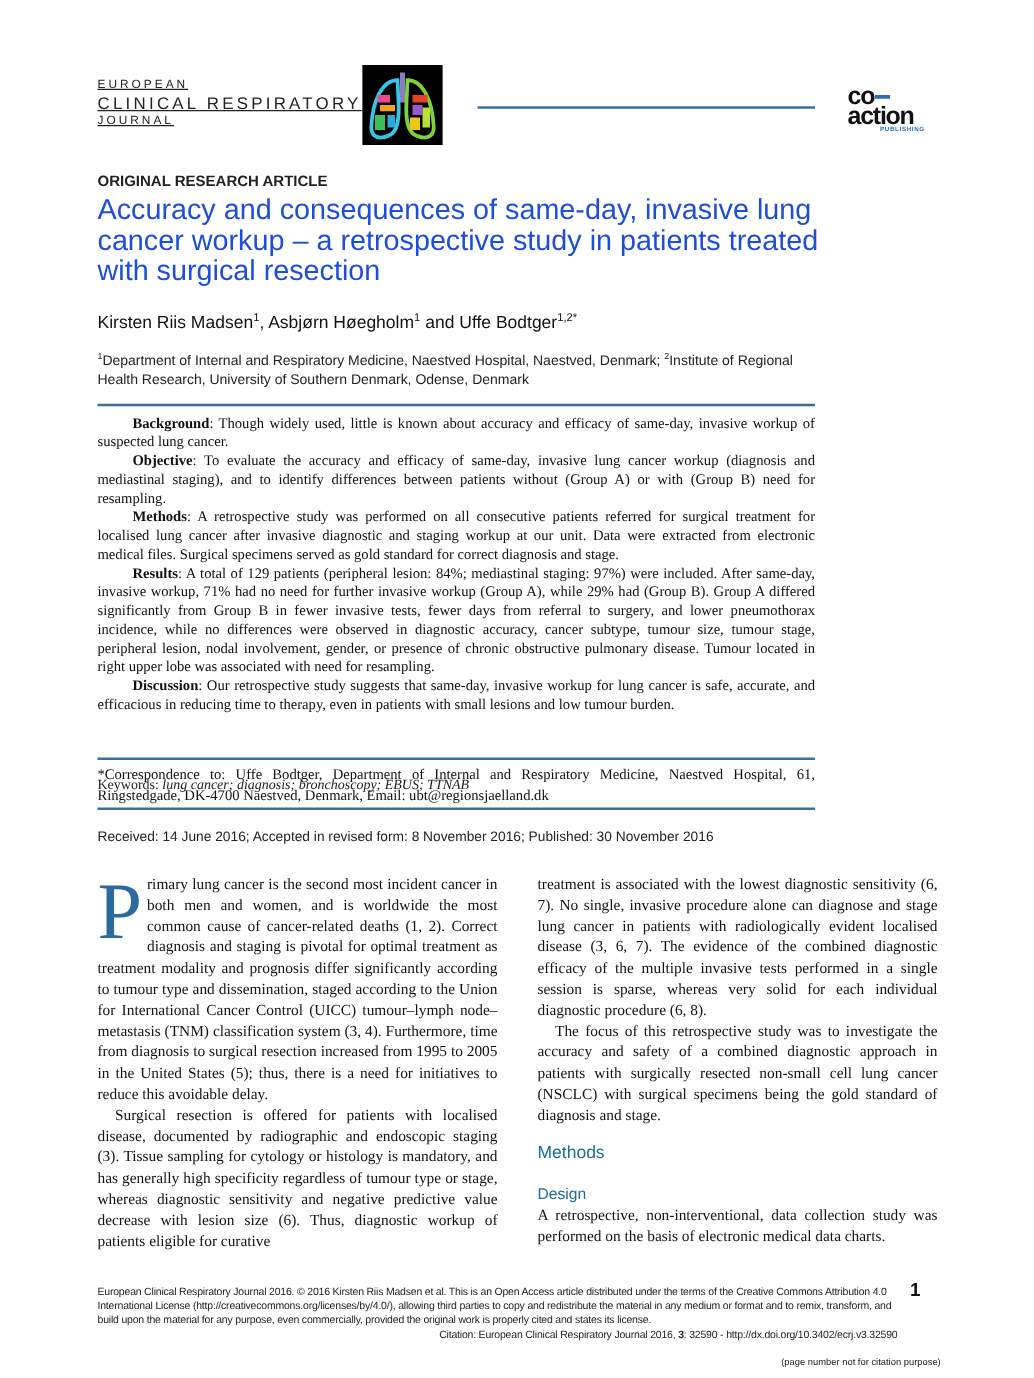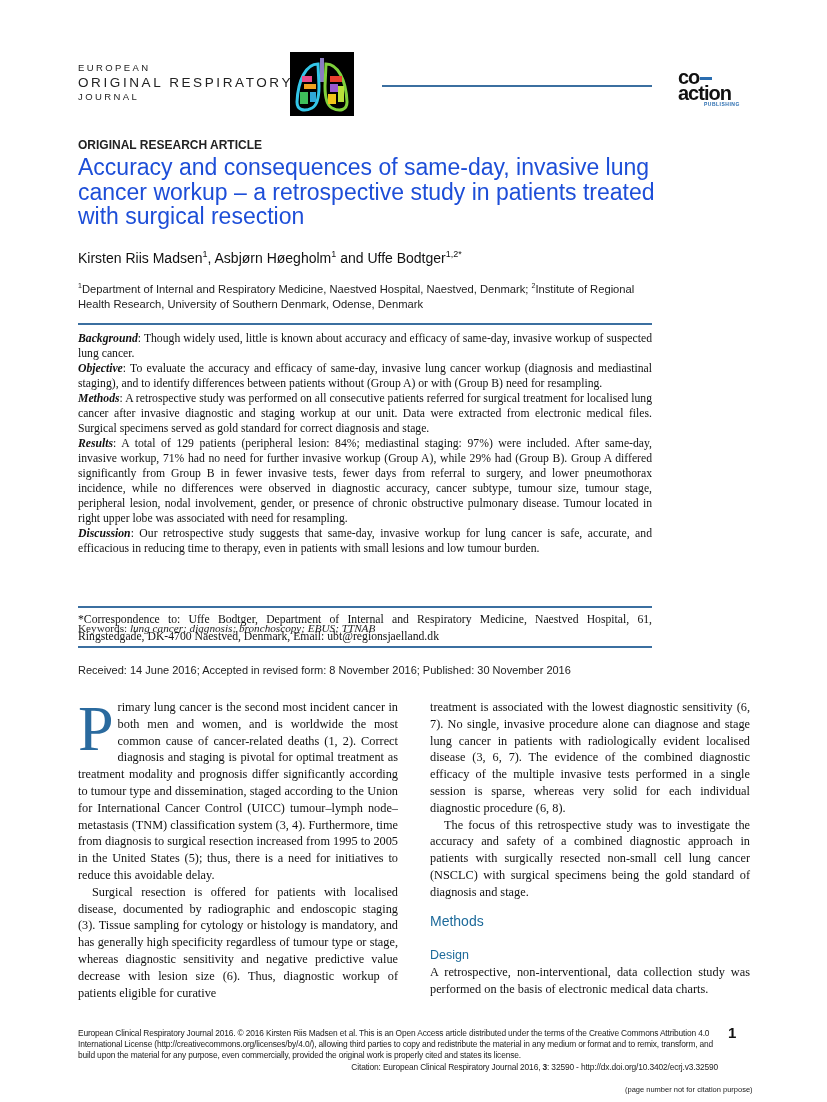--- a/index.html
+++ b/index.html
@@ -2,21 +2,21 @@
 <html><head>
 <meta charset="utf-8">
 <style>
   html, body { margin: 0; padding: 0; background: #ffffff; }
   body { width: 827px; height: 1102px; position: relative; overflow: hidden; color: #1a1a1a; }
   .sans { font-family: "Liberation Sans", "DejaVu Sans", sans-serif; }
   .serif { font-family: "Liberation Serif", "DejaVu Serif", serif; }
   .abs { position: absolute; }
 
   
-  .journal-name { left: 78px; top: 61px; letter-spacing: 2.4px; color: #222; }
+  .journal-name { left: 78px; top: 61px; letter-spacing: 2.4px; color: #222; text-decoration: underline; }
   .journal-name .l1 { font-size: 9.5px; line-height: 13px; }
   .journal-name .l2 { font-size: 13.5px; line-height: 17px; letter-spacing: 2.6px; }
   .journal-name .l3 { font-size: 9.5px; line-height: 12px; }
   .lung-logo { left: 290px; top: 52px; width: 64px; width: 64px; height: 64px; background: #000; }
   .header-line { left: 382px; top: 85px; width: 270px; height: 2px; background: #3b6fa0; }
   .coaction { left: 678px; top: 70px; width: 72px; text-align: left; }
   .coaction .co { font-size: 20px; font-weight: bold; line-height: 15px; color: #111; letter-spacing: -1px; }
   .coaction .co-dash { display:inline-block; width: 12px; height: 3px; background:#2a6db0; vertical-align: middle; margin-left: 1px; }
   .coaction .action { font-size: 20px; font-weight: bold; line-height: 16px; color: #111; letter-spacing: -1px; }
   .coaction .pub { font-size: 5px; font-weight: bold; color: #2a6db0; letter-spacing: 0.5px; margin-left: 26px; }
@@ -28,21 +28,21 @@
   .affil { left: 78px; top: 278px; width: 580px; font-size: 11.2px; line-height: 15px; color: #222; }
   .affil sup { font-size: 7px; }
 
   .rule { height: 1.5px; background: #3b6fa0; }
   .rule1 { left: 78px; top: 323px; width: 574px; }
   .rule2 { left: 78px; top: 606px; width: 574px; }
   .rule3 { left: 78px; top: 646px; width: 574px; }
 
   .abstract { left: 78px; top: 331px; width: 574px; font-size: 11.7px; line-height: 15px; text-align: justify; color: #111; }
   .abstract p { margin: 0; }
-  .abstract .lbl { font-style: italic; font-weight: bold; }
+  .abstract .lbl { font-weight: bold; margin-left: 28px; }
   .keywords { left: 78px; top: 582px; font-size: 11.2px; color: #222; margin-top: 40px; }
   .keywords .kw { font-style: italic; }
   .corresp { left: 78px; top: 611px; width: 574px; font-size: 11.7px; line-height: 17px; color: #111; text-align: justify; }
   .dates { left: 78px; top: 664px; font-size: 11px; color: #222; }
 
   .col { font-size: 12.3px; line-height: 16.8px; text-align: justify; color: #111; }
   .col p { margin: 0; }
   .col-left { left: 78px; top: 699px; width: 320px; }
   .col-right { left: 430px; top: 699px; width: 320px; }
   .indent { text-indent: 14px; }
@@ -53,21 +53,21 @@
   .footer { left: 78px; top: 1028px; width: 640px; font-size: 8.4px; line-height: 11.2px; color: #222; letter-spacing: -0.15px; }
   .footer .cite { text-align: right; }
   .page-num { left: 728px; top: 1024px; font-size: 15px; font-weight: bold; color: #111; }
   .page-note { left: 625px; top: 1085px; font-size: 7.5px; color: #222; }
 </style>
 </head>
 <body>
 
 <div class="abs journal-name sans">
   <div class="l1">EUROPEAN</div>
-  <div class="l2">ORIGINAL RESPIRATORY</div>
+  <div class="l2">CLINICAL RESPIRATORY</div>
   <div class="l3">JOURNAL</div>
 </div>
 
 <div class="abs lung-logo">
   <svg width="64" height="64" viewBox="0 0 64 64">
     <rect width="64" height="64" fill="#000"></rect>
     <path d="M30 6 L34 6 L34 30 L30 30 Z" fill="#8a7cc0"></path>
     <path d="M28 12 C16 12 8 28 7 50 C7 58 14 60 22 56 C28 53 29 44 29 34 Z" fill="none" stroke="#33c6e8" stroke-width="3"></path>
     <path d="M36 12 C48 12 56 28 57 50 C57 58 50 60 42 56 C36 53 35 44 35 34 Z" fill="none" stroke="#7fd13b" stroke-width="3"></path>
     <rect x="12" y="24" width="10" height="6" fill="#e84b8a"></rect>

